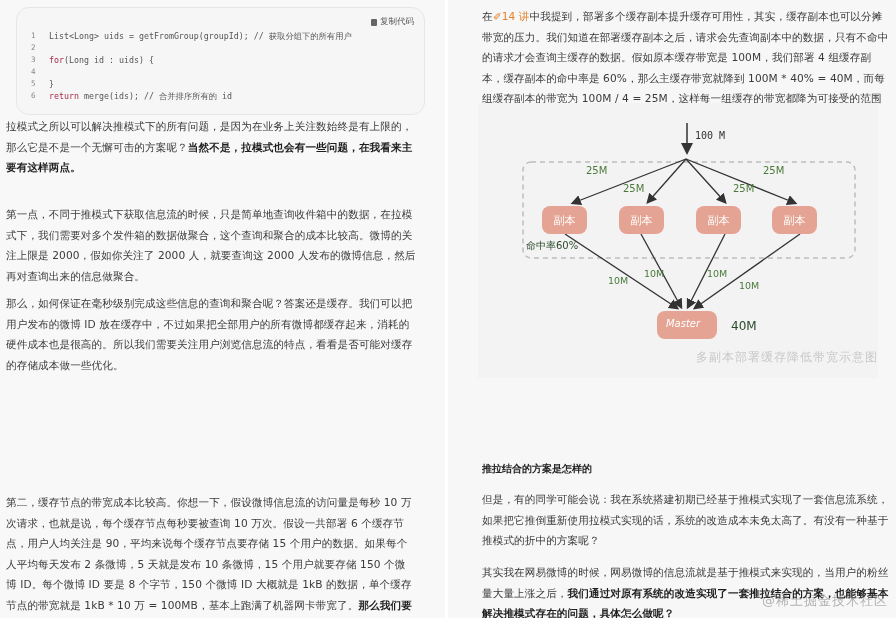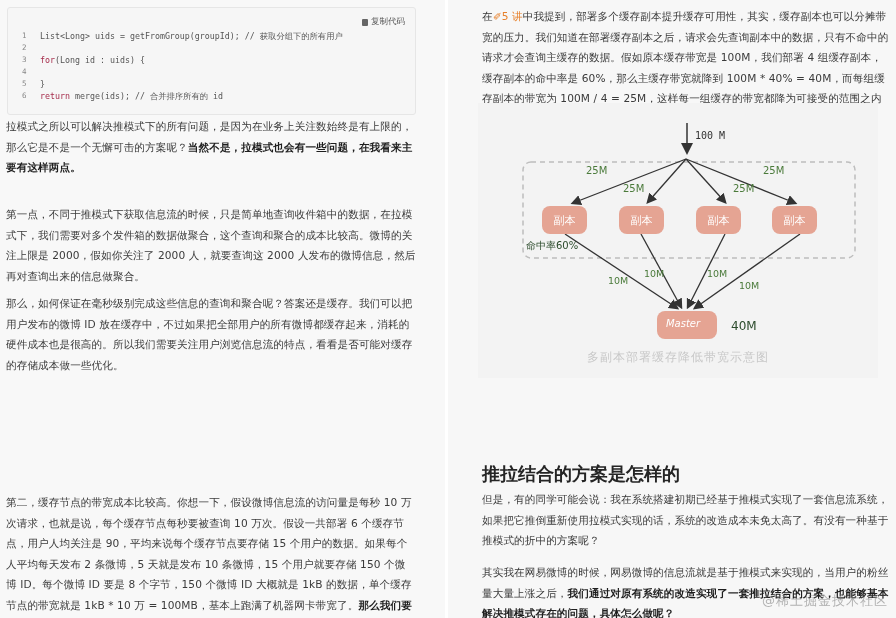--- a/index.html
+++ b/index.html
@@ -9,42 +9,42 @@
       font-family: "DejaVu Sans", "Liberation Sans", sans-serif;
       color: #353535;
       position: relative;
     }
     .col { position: absolute; top: 0; height: 618px; }
     .col-left { left: 0; width: 445px; background: #f8f8f8; }
     .col-divider { position: absolute; left: 445px; top: 0; width: 3px; height: 618px; background: #ffffff; }
     .col-right { left: 448px; width: 448px; background: #f7f7f7; }
 
     .code-block {
-      position: absolute; left: 7px; top: 7px; width: 407px; height: 106px;
-      background: #f6f6f6; border: 1px solid #e6e6e6; border-radius: 3px;
+      position: absolute; left: 16px; top: 7px; width: 407px; height: 106px;
+      background: #f6f6f6; border: 1px solid #e6e6e6; border-radius: 13px;
     }
     .copy-btn {
       position: absolute; right: 10px; top: 8px;
       font-size: 8.5px; color: #555; display: flex; align-items: center; gap: 3px; cursor: pointer;
     }
     .copy-icon { display: inline-block; width: 6px; height: 7px; background: #666; border-radius: 1px; }
     .code-lines { position: absolute; left: 14px; top: 22px; font-family: "DejaVu Sans Mono", "Liberation Mono", monospace; font-size: 8.3px; line-height: 12px; color: #555; }
     .code-line { white-space: pre; display: flex; }
     .ln { width: 18px; color: #888; font-size: 7.5px; }
     .kw { color: #a62d4c; }
 
     .para { position: absolute; font-size: 10.6px; line-height: 20.6px; color: #3a3a3a; letter-spacing: 0.1px; }
     .para b { color: #1e1e1e; font-weight: bold; }
     .link { color: #e7812c; }
 
     .diagram { position: absolute; left: 30px; top: 103px; width: 400px; height: 275px; background: #f3f3f3; }
     .diagram svg { position: absolute; left: 0; top: 0; }
-    .caption { position: absolute; left: 0; width: 400px; top: 246px; text-align: center; color: #c8c8c8; font-size: 12px; letter-spacing: 1px; }
+    .caption { position: absolute; left: 0; width: 400px; top: 246px; text-align: right; color: #c8c8c8; font-size: 12px; letter-spacing: 1px; }
 
-    .h3 { position: absolute; font-size: 18px; font-weight: bold; color: #252525; }
+    .h3 { position: absolute; font-size: 10px; font-weight: bold; color: #252525; }
     .watermark { position: absolute; right: 8px; top: 592px; font-size: 13px; color: rgba(120,120,120,0.55); letter-spacing: 1px; }
   </style>
 </head>
 <body>
 
 <div class="col col-left">
   <div class="code-block">
     <div class="copy-btn">
       <span class="copy-icon"></span>
       <span>复制代码</span>
@@ -65,21 +65,21 @@
 
   <div class="para" style="left:6px; top:293px; width:410px;"><span>那么，如何保证在毫秒级别完成这些信息的查询和聚合呢？答案还是缓存。我们可以把用户发布的微博 ID 放在缓存中，不过如果把全部用户的所有微博都缓存起来，消耗的硬件成本也是很高的。所以我们需要关注用户浏览信息流的特点，看看是否可能对缓存的存储成本做一些优化。</span></div>
 
 
   <div class="para" style="left:6px; top:492px; width:410px;"><span>第二，缓存节点的带宽成本比较高。你想一下，假设微博信息流的访问量是每秒 10 万次请求，也就是说，每个缓存节点每秒要被查询 10 万次。假设一共部署 6 个缓存节点，用户人均关注是 90，平均来说每个缓存节点要存储 15 个用户的数据。如果每个人平均每天发布 2 条微博，5 天就是发布 10 条微博，15 个用户就要存储 150 个微博 ID。每个微博 ID 要是 8 个字节，150 个微博 ID 大概就是 1kB 的数据，单个缓存节点的带宽就是 1kB * 10 万 = 100MB，基本上跑满了机器网卡带宽了。</span><b>那么我们要如何对缓存的带宽做优化呢？</b></div>
 </div>
 
 <div class="col-divider"></div>
 
 <div class="col col-right">
-  <div class="para" style="left:34px; top:6px; width:410px;"><span>在</span><span class="link">✐5 讲</span><span>中我提到，部署多个缓存副本提升缓存可用性，其实，缓存副本也可以分摊带宽的压力。我们知道在部署缓存副本之后，请求会先查询副本中的数据，只有不命中的请求才会查询主缓存的数据。假如原本缓存带宽是 100M，我们部署 4 组缓存副本，缓存副本的命中率是 60%，那么主缓存带宽就降到 100M * 40% = 40M，而每组缓存副本的带宽为 100M / 4 = 25M，这样每一组缓存的带宽都降为可接受的范围之内了。</span></div>
+  <div class="para" style="left:34px; top:6px; width:410px;"><span>在</span><span class="link">✐14 讲</span><span>中我提到，部署多个缓存副本提升缓存可用性，其实，缓存副本也可以分摊带宽的压力。我们知道在部署缓存副本之后，请求会先查询副本中的数据，只有不命中的请求才会查询主缓存的数据。假如原本缓存带宽是 100M，我们部署 4 组缓存副本，缓存副本的命中率是 60%，那么主缓存带宽就降到 100M * 40% = 40M，而每组缓存副本的带宽为 100M / 4 = 25M，这样每一组缓存的带宽都降为可接受的范围之内了。</span></div>
 
   <div class="diagram">
     <svg width="400" height="275" viewBox="0 0 400 275">
       <defs>
         <marker id="ah" markerWidth="8" markerHeight="8" refX="6" refY="4" orient="auto">
           <path d="M0,0 L8,4 L0,8 z" fill="#333"></path>
         </marker>
       </defs>
       <rect x="45" y="59" width="332" height="96" rx="8" fill="none" stroke="#bdbdbd" stroke-width="1.5" stroke-dasharray="5,4"></rect>
       <line x1="209" y1="20" x2="209" y2="49" stroke="#333" stroke-width="1.5" marker-end="url(#ah)"></line>

